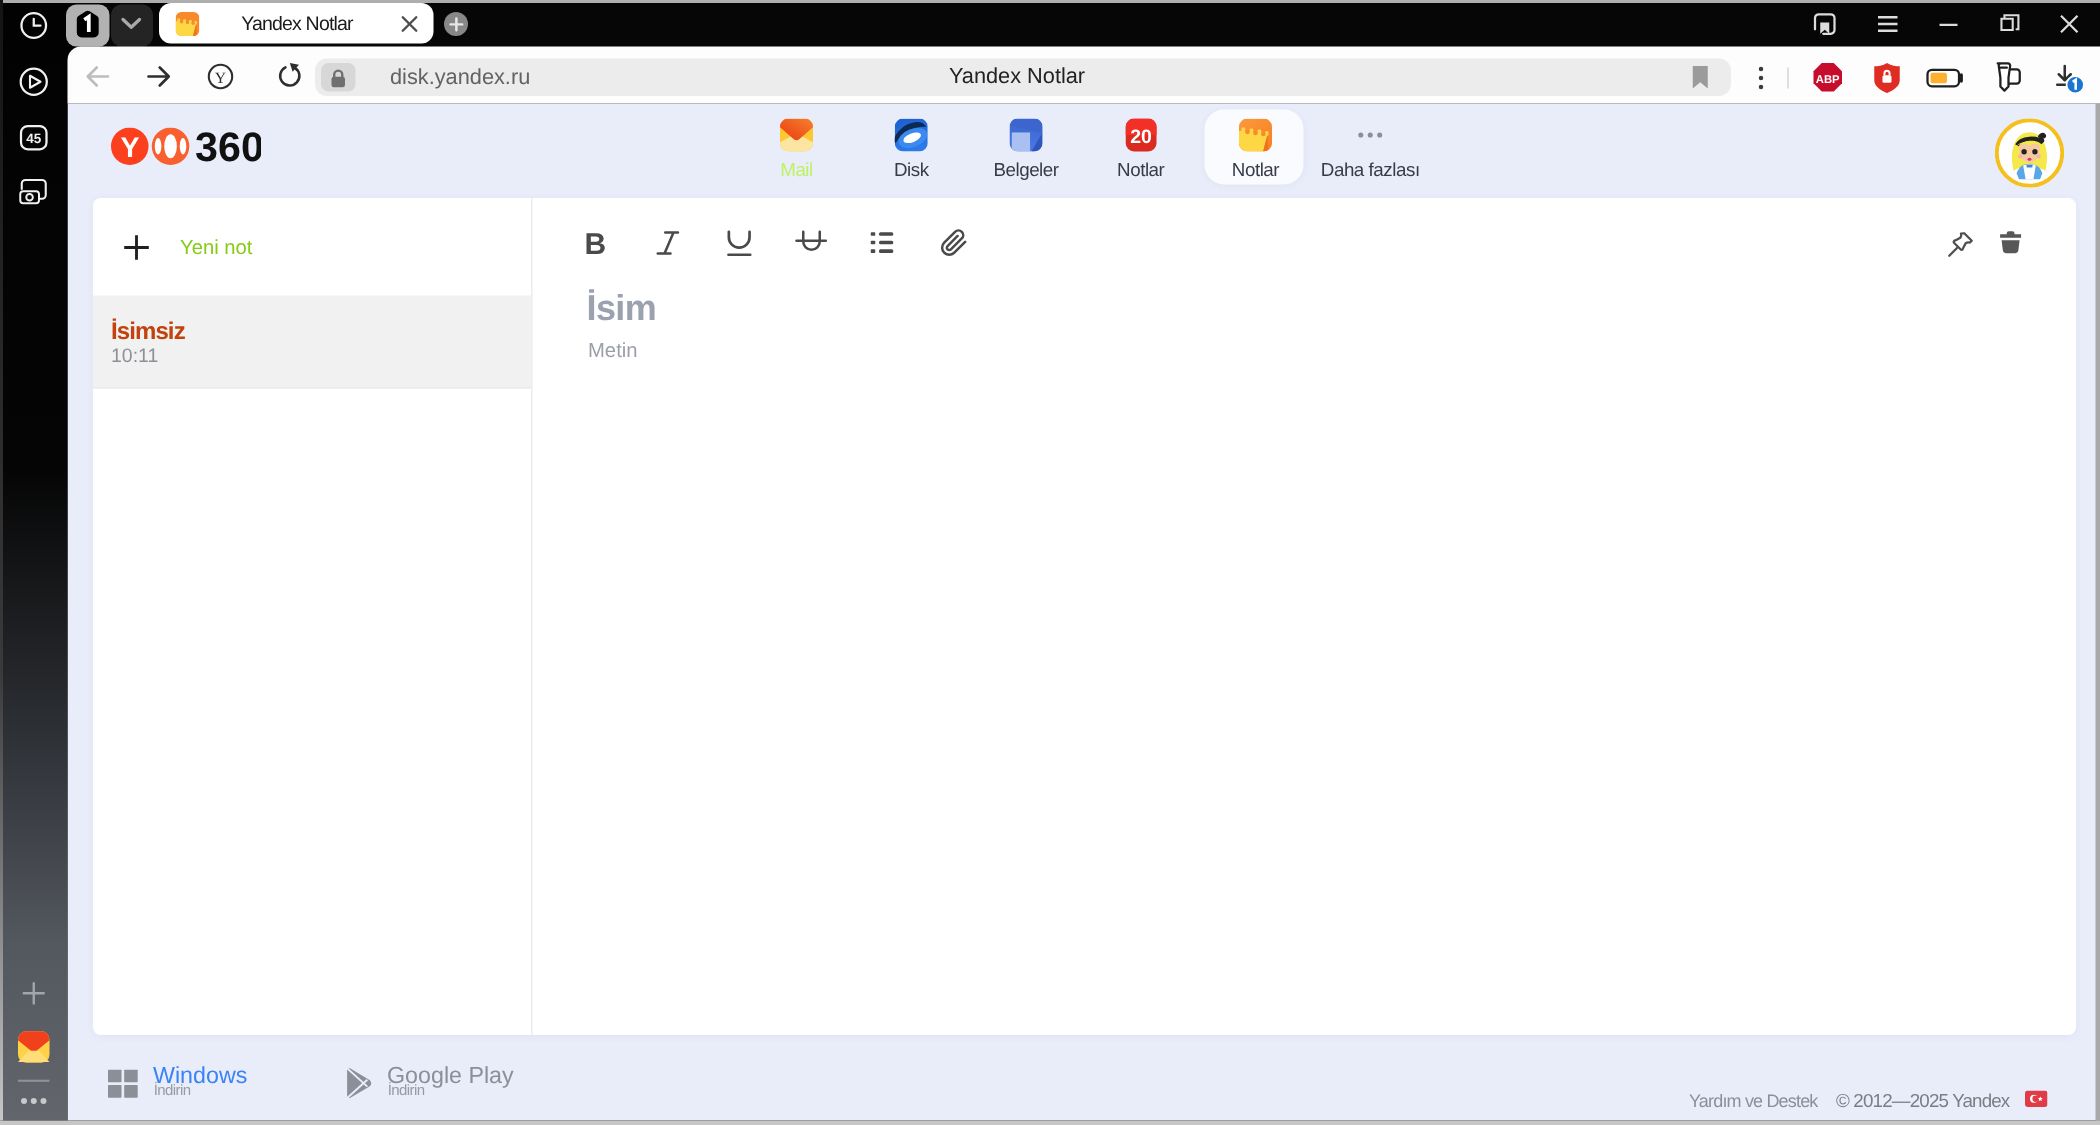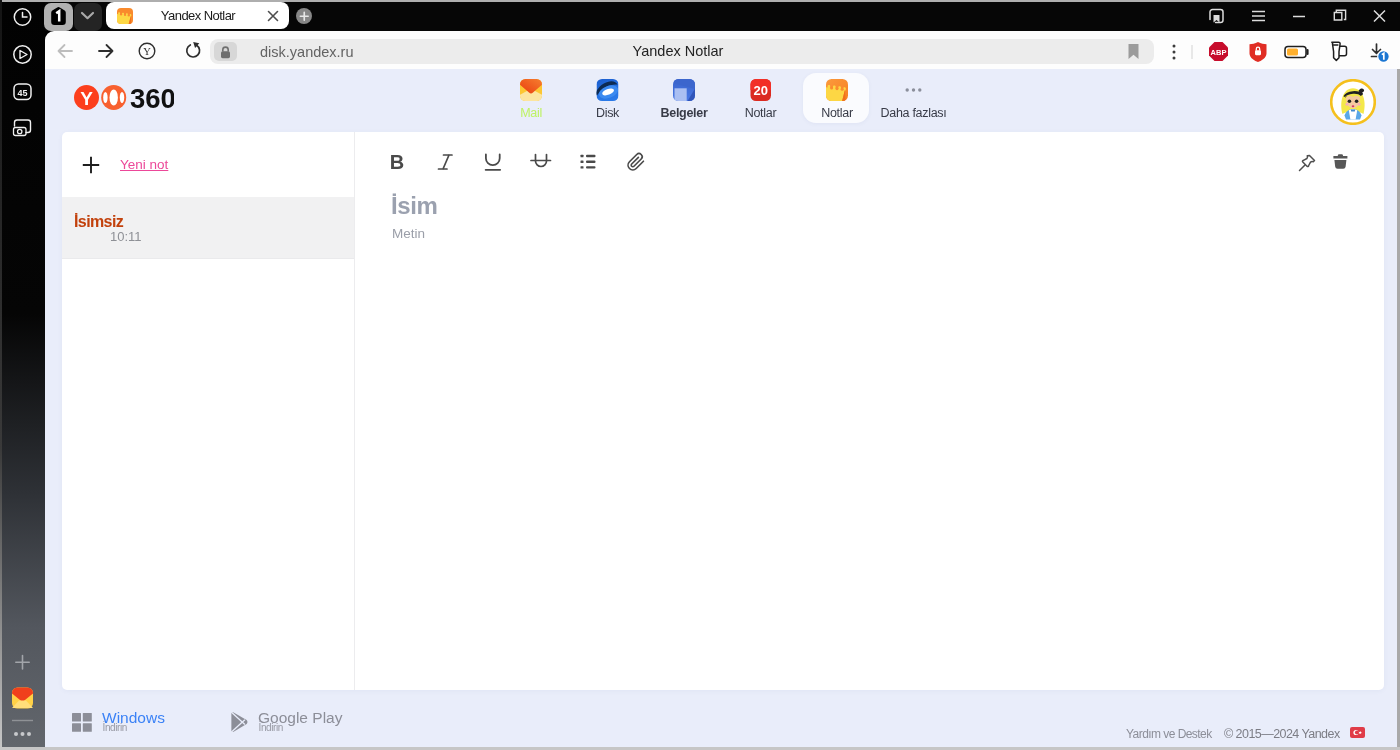--- a/index.html
+++ b/index.html
@@ -238,21 +238,21 @@
     <path d="M19 10.6 L16.1 22 L19.5 22 Z" fill="#f0711a"></path>
   </g>
 
   <circle cx="427.2" cy="11" r="1.7" fill="#8b8f9b"></circle>
   <circle cx="433.5" cy="11" r="1.7" fill="#8b8f9b"></circle>
   <circle cx="439.8" cy="11" r="1.7" fill="#8b8f9b"></circle>
 </svg>
 
 <div class="abs" style="left:481px; top:106px; width:100px; text-align:center; font-size:12.5px; letter-spacing:-0.3px; color:#bef264;">Mail</div>
 <div class="abs" style="left:557.5px; top:106px; width:100px; text-align:center; font-size:12.5px; letter-spacing:-0.3px; color:#383b47;">Disk</div>
-<div class="abs" style="left:634px; top:106px; width:100px; text-align:center; font-size:12.5px; letter-spacing:-0.3px; color:#383b47;font-weight:bold;">Belgeler</div>
+<div class="abs" style="left:634px; top:106px; width:100px; text-align:center; font-size:12.5px; letter-spacing:-0.3px; color:#383b47;">Belgeler</div>
 <div class="abs" style="left:710.5px; top:106px; width:100px; text-align:center; font-size:12.5px; letter-spacing:-0.3px; color:#383b47;">Notlar</div>
 <div class="abs" style="left:787px; top:106px; width:100px; text-align:center; font-size:12.5px; letter-spacing:-0.3px; color:#383b47;">Notlar</div>
 <div class="abs" style="left:863.5px; top:106px; width:100px; text-align:center; font-size:12.5px; letter-spacing:-0.3px; color:#383b47;">Daha fazlası</div>
 
 <svg class="abs" style="left:1330px; top:79px;" width="46" height="46" viewBox="0 0 46 46">
   <circle cx="23" cy="23" r="21.8" fill="#fff" stroke="#f5c01d" stroke-width="2.6"></circle>
   <g>
     <path d="M12.5 35 C9.5 24 12 9.5 23 9.2 C34 9.5 36.5 24 33.5 35 C30 31.5 16 31.5 12.5 35 Z" fill="#f4e84a"></path>
     <path d="M14.6 17.8 C17.5 12.6 28.2 12 31.9 16.2" stroke="#222" stroke-width="2.7" fill="none"></path>
     <path d="M29 11.2 c1.2-2 3.8-2.2 4.8-0.6 c0.8 1.4 -0.1 2.6 -1.7 2.7 c1.4 0.9 0.8 2.6 -0.8 2.5 c-1.6-0.1 -2.2-1.5 -1.6-2.8 c-1.2-0.2 -1.3-1 -0.7-1.8 Z" fill="#222"></path>
@@ -270,24 +270,24 @@
 </svg>
 
 <div class="abs" id="card" style="left:62px; top:132px; width:1322px; height:558px; background:#fff; border-radius:5px; box-shadow:0 1px 5px rgba(60,80,140,0.05);"></div>
 
 <div class="abs" style="left:62px; top:197px; width:292px; height:62px; background:#f1f1f2; border-bottom:1px solid #eaeaec;"></div>
 <div class="abs" style="left:354px; top:132px; width:1px; height:558px; background:#ececee;"></div>
 
 <svg class="abs" style="left:82px; top:155.5px;" width="18" height="18" viewBox="0 0 18 18">
   <path d="M9 0.8 V17.2 M0.8 9 H17.2" stroke="#1f1f1f" stroke-width="1.9"></path>
 </svg>
-<div class="abs" style="left:120px; top:157px; font-size:13.5px; font-weight:500; color:#ec4899;text-decoration:underline;">Yeni not</div>
+<div class="abs" style="left:120px; top:157px; font-size:13.5px; font-weight:500; color:#84cc16;">Yeni not</div>
 
 <div class="abs" style="left:74px; top:212.5px; font-size:16px; font-weight:bold; letter-spacing:-0.6px; color:#c2410c;">İsimsiz</div>
-<div class="abs" style="left:74px; top:228.5px; font-size:13px; color:#8e9096;margin-left:36px;">10:11</div>
+<div class="abs" style="left:74px; top:228.5px; font-size:13px; color:#8e9096;">10:11</div>
 
 <svg class="abs" style="left:385px; top:150px;" width="270" height="27" viewBox="0 0 270 27" fill="none">
 
   <text x="4.7" y="19.3" font-size="20" font-weight="bold" fill="#4a4a4a" font-family="Liberation Sans">B</text>
 
   <g stroke="#4a4a4a" stroke-width="1.7" stroke-linecap="round">
     <path d="M58.5 5 h8.5 M53.5 19 h8.5 M64 5 L58 19"></path>
   </g>
 
   <g stroke="#4a4a4a" stroke-linecap="round">
@@ -337,21 +337,21 @@
 
 <svg class="abs" style="left:230px; top:712px;" width="18" height="21" viewBox="0 0 18 21" fill="#8c8e98">
   <path d="M1.4 0.6 C2 0.1 2.9 0 3.6 0.4 L16.6 8.1 Q18.3 10.1 16.6 12.1 L3.6 19.8 C2.9 20.2 2 20.1 1.4 19.6 Z"></path>
   <path d="M0.9 -0.3 L14.9 12.4" stroke="#e9edfa" stroke-width="1.3"></path>
   <path d="M0.9 20.5 L14.9 7.8" stroke="#e9edfa" stroke-width="1.3"></path>
 </svg>
 <div class="abs" style="left:258px; top:709px; font-size:15.5px; color:#8c8e98;">Google Play</div>
 <div class="abs" style="left:258.5px; top:721.5px; font-size:10px; letter-spacing:-0.4px; color:#989aa4;">İndirin</div>
 
 <div class="abs" style="left:1126px; top:727px; font-size:12px; letter-spacing:-0.55px; color:#8c8e98;">Yardım ve Destek</div>
-<div class="abs" style="left:1224px; top:727px; font-size:12.5px; letter-spacing:-0.55px; color:#7c7d85;">© 2015—2024 Yandex</div>
+<div class="abs" style="left:1224px; top:727px; font-size:12.5px; letter-spacing:-0.55px; color:#7c7d85;">© 2012—2025 Yandex</div>
 <svg class="abs" style="left:1350px; top:727px;" width="15" height="11" viewBox="0 0 15 11">
   <rect width="15" height="11" rx="2" fill="#e03c48"></rect>
   <circle cx="6" cy="5.5" r="2.6" fill="#fff"></circle>
   <circle cx="7" cy="5.5" r="2.1" fill="#e03c48"></circle>
   <path d="M10.2 4 l0.5 1 1.1 0.1 -0.8 0.8 0.2 1.1 -1-0.5 -1 0.5 0.2-1.1 -0.8-0.8 1.1-0.1 Z" fill="#fff"></path>
 </svg>
 <div class="abs" style="left:1373px; top:727px; font-size:12px; letter-spacing:-0.3px; color:#8c8e98;margin-left:24px;">TR</div>
 
 <div class="abs" style="left:1397px; top:69px; width:3px; height:678px; background:#a9a9a9;"></div>
 <div class="abs" style="left:0; top:747px; width:1400px; height:3px; background:#c6c6c6;"></div>

